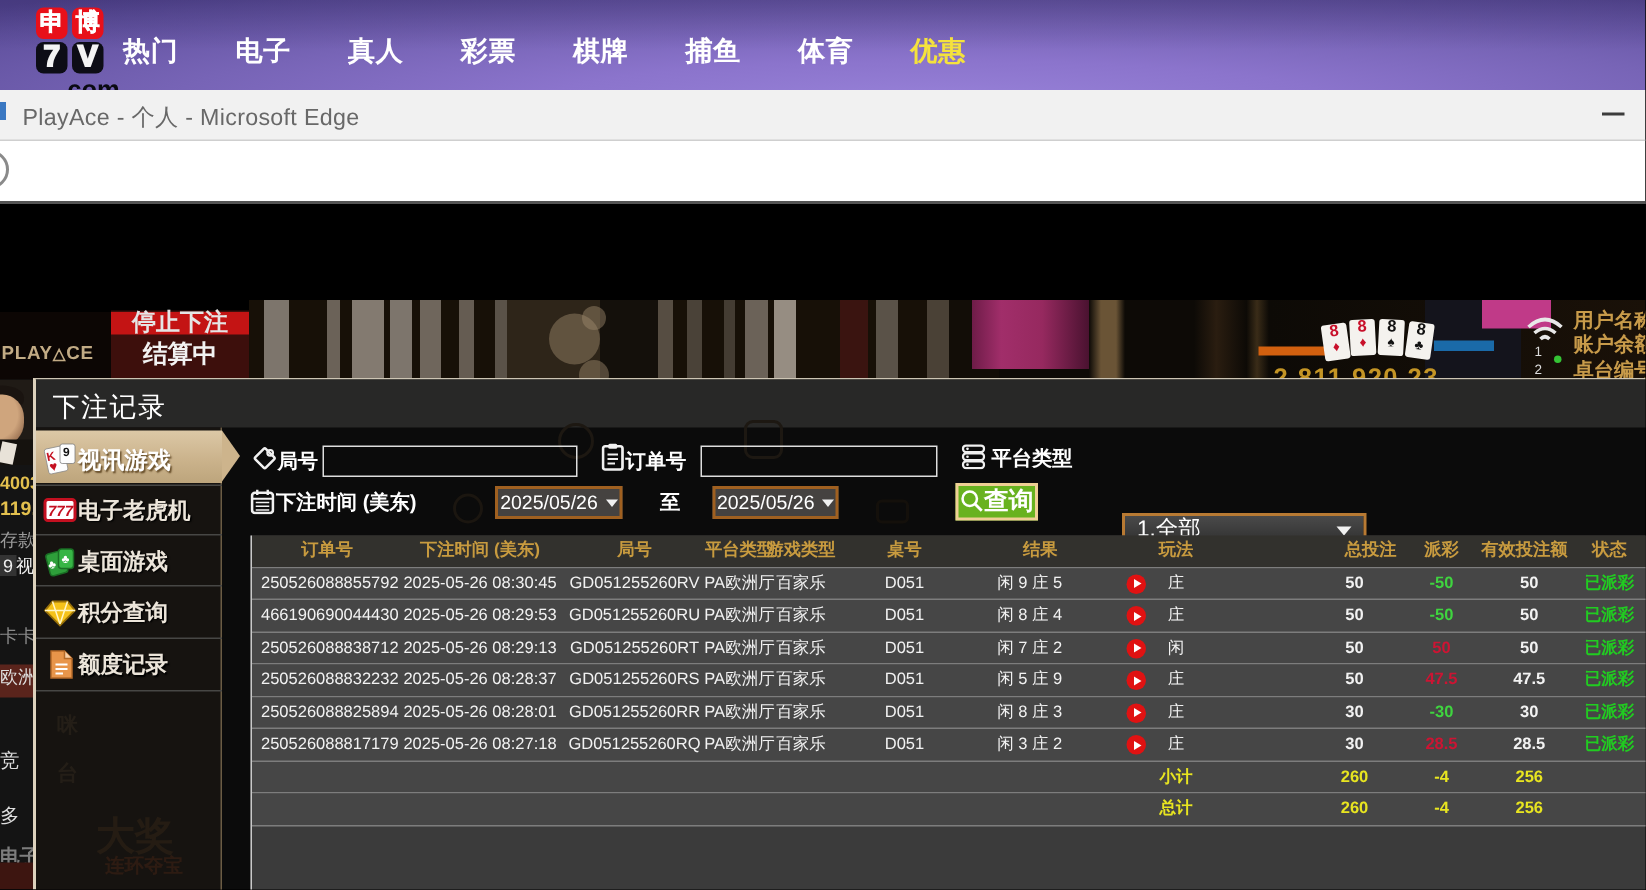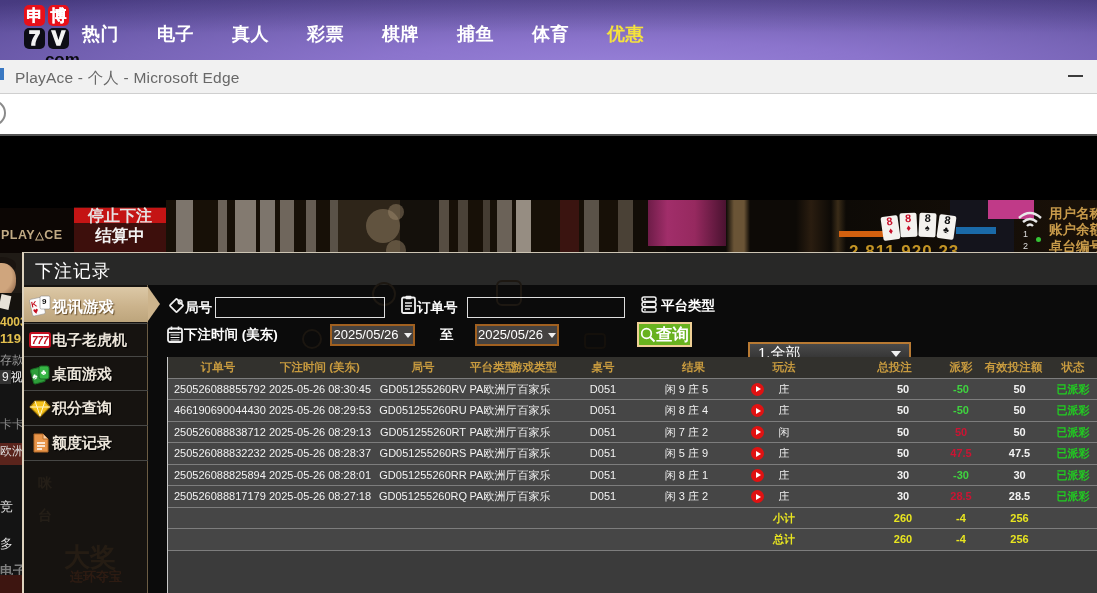--- a/index.html
+++ b/index.html
@@ -105,21 +105,21 @@
 .c6{left:416px;width:38px;}
 .c7{left:458px;width:135px;}
 .c8{left:581px;width:70px;}
 .c9{left:690px;width:73px;}
 .c10{left:763px;width:60px;}
 .c11{left:814px;width:63px;}
 .c12{left:879px;width:52px;}
 .bold{font-weight:bold;}
 .trow .c9{text-indent:17px;}
 .trow .c11{text-indent:12px;}
-#thead .c9,#thead .c11{text-indent:0;}
+#thead .c9,#thead .c11{text-indent:0;text-align:right;}
 .grn{color:#3fd43f;font-weight:bold;}
 .red{color:#cc1433;font-weight:bold;}
 .paid{color:#21cc21;font-weight:bold;}
 .ylw{color:#e8e520;font-weight:bold;}
 .pbtn { position:absolute; left:125px; top:4px; width:13px; height:13px; border-radius:50%; background:#e01212; }
 .pbtn:after { content:""; position:absolute; left:4.8px; top:3.5px; width:0; height:0; border-left:5px solid #fff; border-top:3px solid transparent; border-bottom:3px solid transparent; }
 .res { display:inline-block; transform:translateX(-7px); }
 </style>
 </head>
 <body>
@@ -387,21 +387,21 @@
         <div class="cell c11 bold">47.5</div>
           <div class="cell c12 paid">已派彩</div>
       </div>
       <div class="trow" style="top:107.5px;">
         <div class="cell c1">250526088825894</div>
           <div class="cell c2">2025-05-26 08:28:01</div>
         <div class="cell c3">GD051255260RR</div>
           <div class="cell c4">PA欧洲厅</div>
           <div class="cell c5">百家乐</div>
         <div class="cell c6">D051</div>
-          <div class="cell c7"><span class="res">闲 8 庄 1</span><span class="pbtn"></span></div>
+          <div class="cell c7"><span class="res">闲 8 庄 3</span><span class="pbtn"></span></div>
         <div class="cell c8">庄</div>
           <div class="cell c9 bold">30</div>
           <div class="cell c10 grn">-30</div>
         <div class="cell c11 bold">30</div>
           <div class="cell c12 paid">已派彩</div>
       </div>
       <div class="trow" style="top:129px;">
         <div class="cell c1">250526088817179</div>
           <div class="cell c2">2025-05-26 08:27:18</div>
         <div class="cell c3">GD051255260RQ</div>

